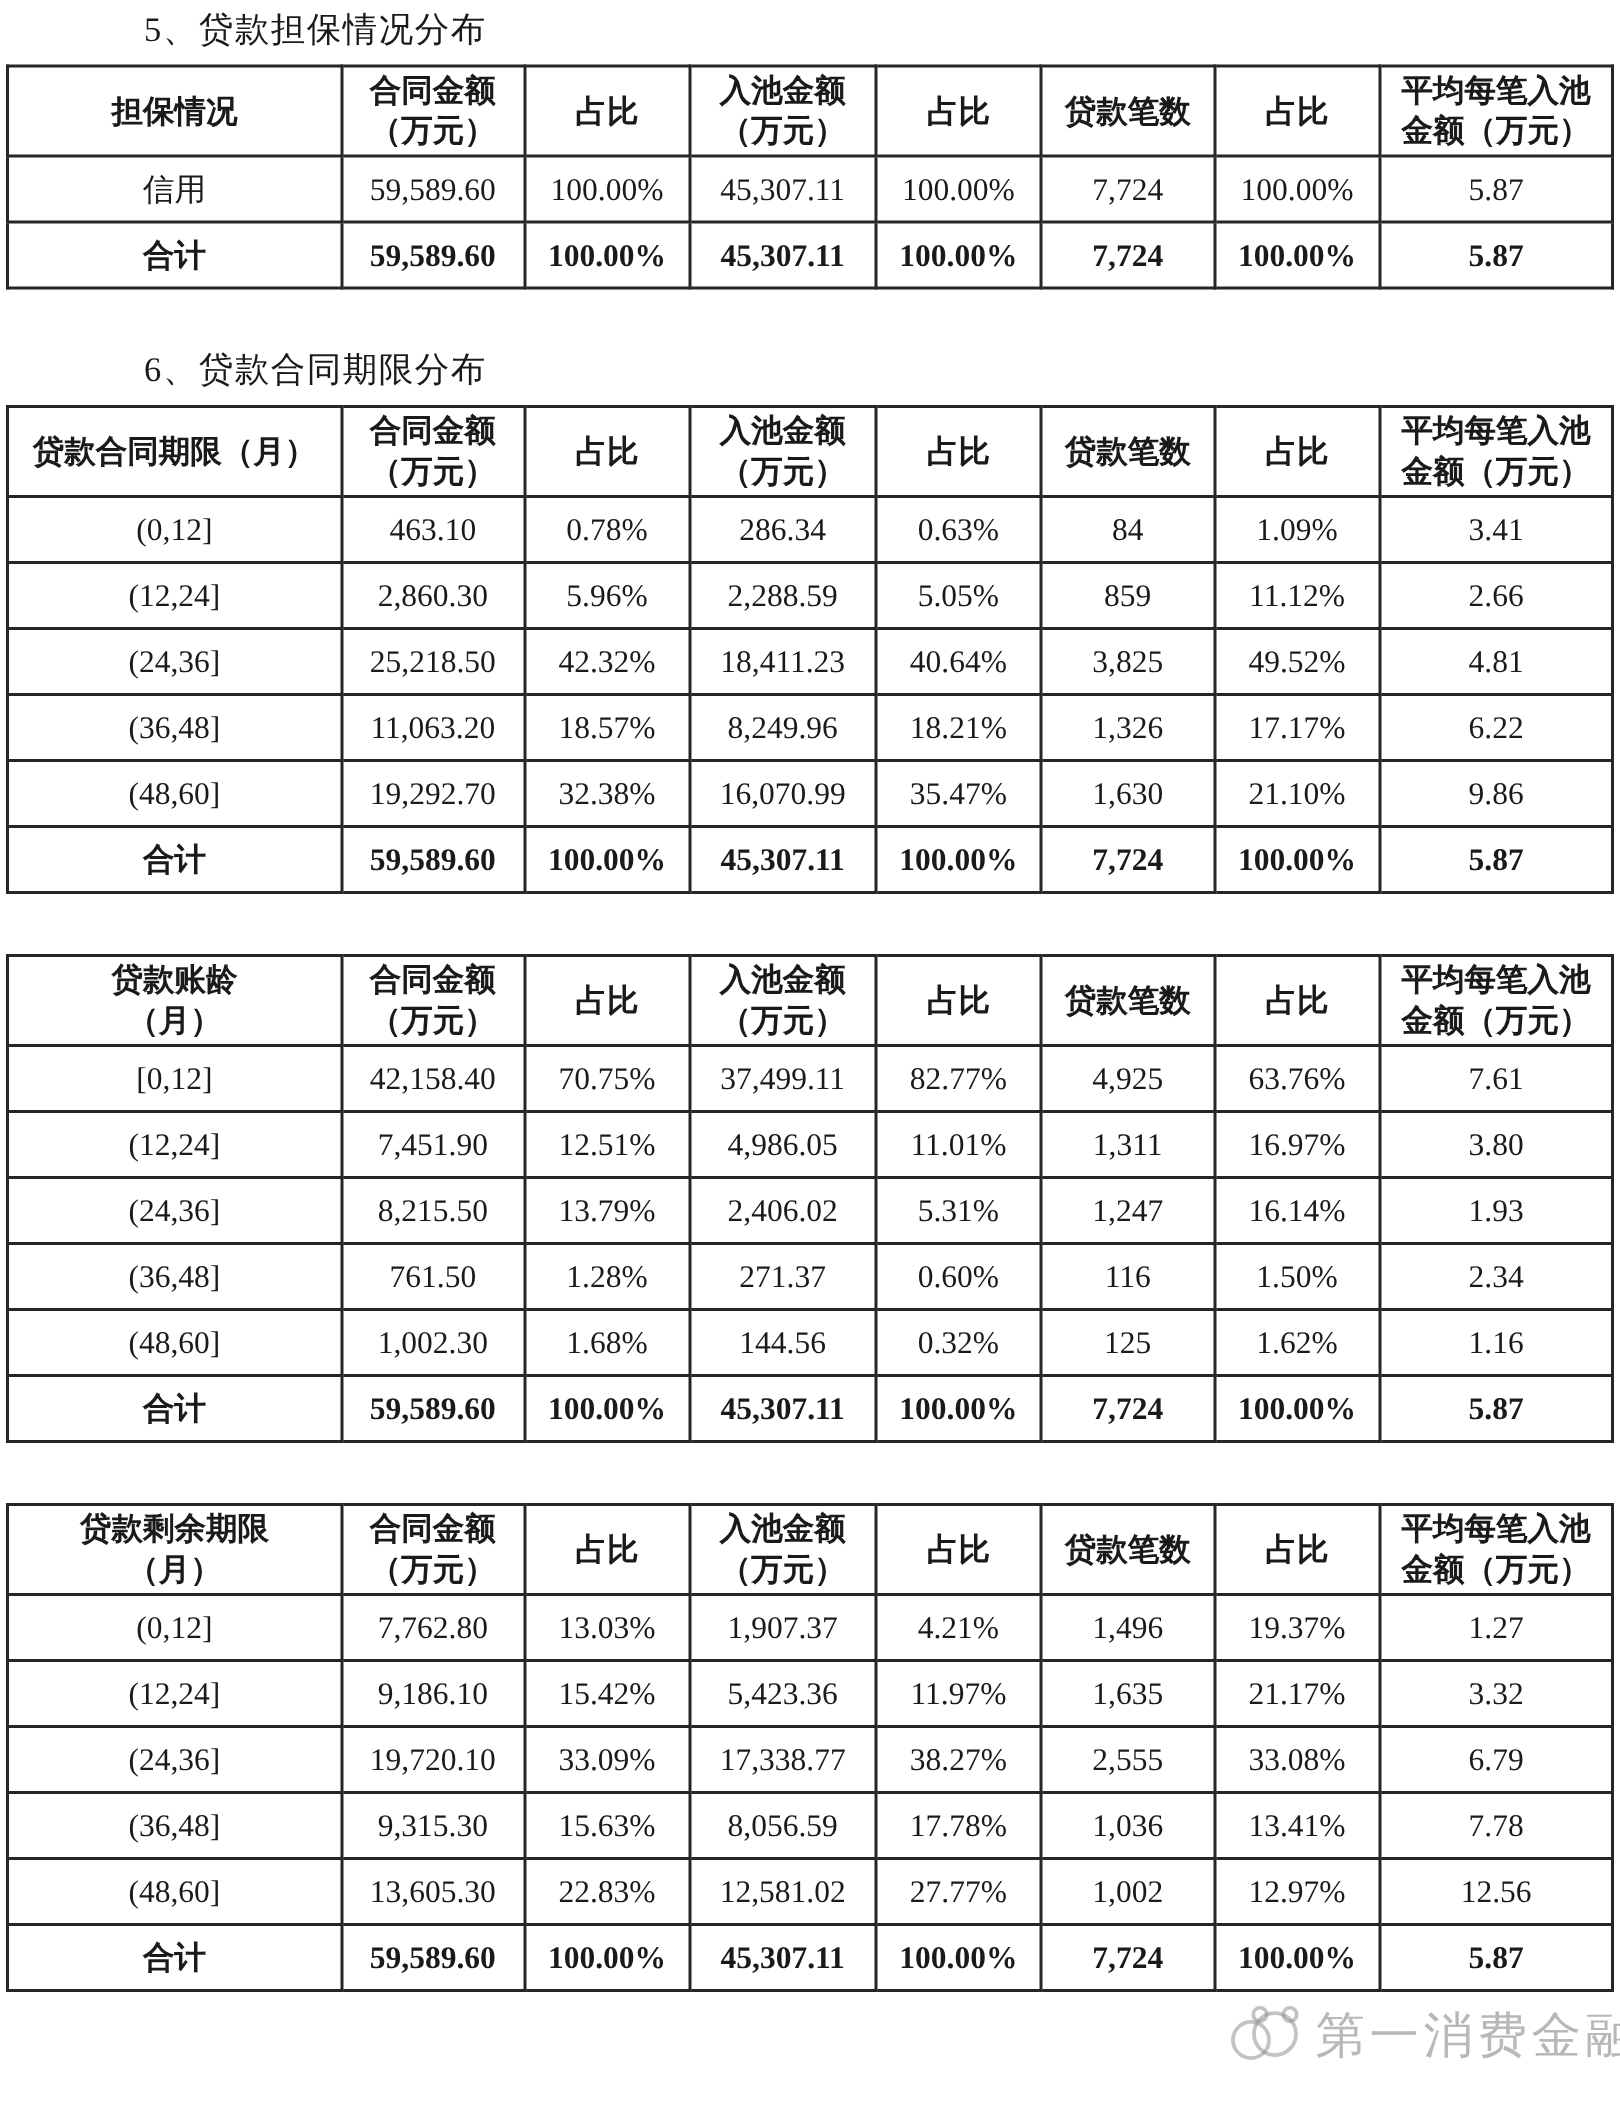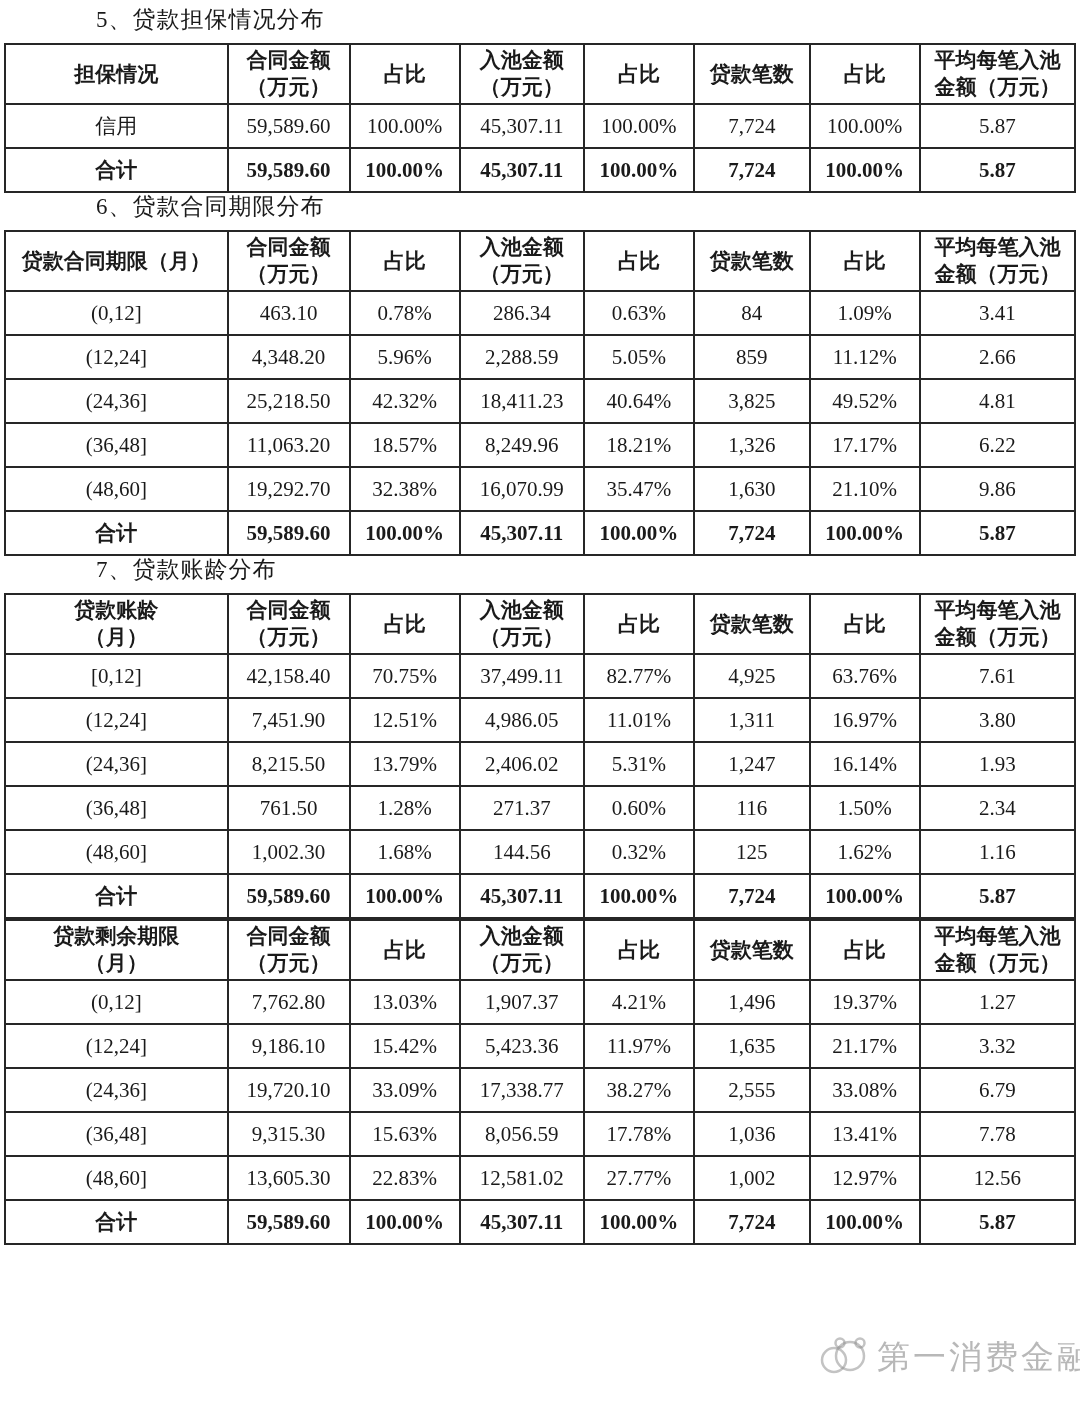--- a/index.html
+++ b/index.html
@@ -7,21 +7,21 @@
   .page {
     position: relative;
     width: 1080px;
     height: 1407px;
     background: #ffffff;
     padding: 6px 4px 17px 4px;
     overflow: hidden;
     font-family: "Liberation Serif", "DejaVu Serif", serif;
     color: #1a1a1a;
   }
-  .table-section + .table-section { }
+  .table-section + .table-section { margin-top: 40px; }
   .table-title {
     font-size: 23px;
     font-weight: 500;
     margin: 0 0 9px 92px;
     line-height: 28px;
     letter-spacing: 1px;
   }
   table {
     width: 100%;
     border-collapse: collapse;
@@ -166,21 +166,21 @@
               <td>463.10</td>
               <td>0.78%</td>
               <td>286.34</td>
               <td>0.63%</td>
               <td>84</td>
               <td>1.09%</td>
               <td>3.41</td>
             </tr>
             <tr>
               <td>(12,24]</td>
-              <td>4,348.20</td>
+              <td>2,860.30</td>
               <td>5.96%</td>
               <td>2,288.59</td>
               <td>5.05%</td>
               <td>859</td>
               <td>11.12%</td>
               <td>2.66</td>
             </tr>
             <tr>
               <td>(24,36]</td>
               <td>25,218.50</td>
@@ -219,21 +219,20 @@
               <td>100.00%</td>
               <td>7,724</td>
               <td>100.00%</td>
               <td>5.87</td>
             </tr>
           </tbody>
       </table>
     </section>
 
     <section class="table-section">
-      <h3 class="table-title">7、贷款账龄分布</h3>
       <table class="data-table">
         <colgroup>
           <col class="c1">
             <col class="c2">
             <col class="c3">
             <col class="c4">
           <col class="c5">
             <col class="c6">
             <col class="c7">
             <col class="c8">

